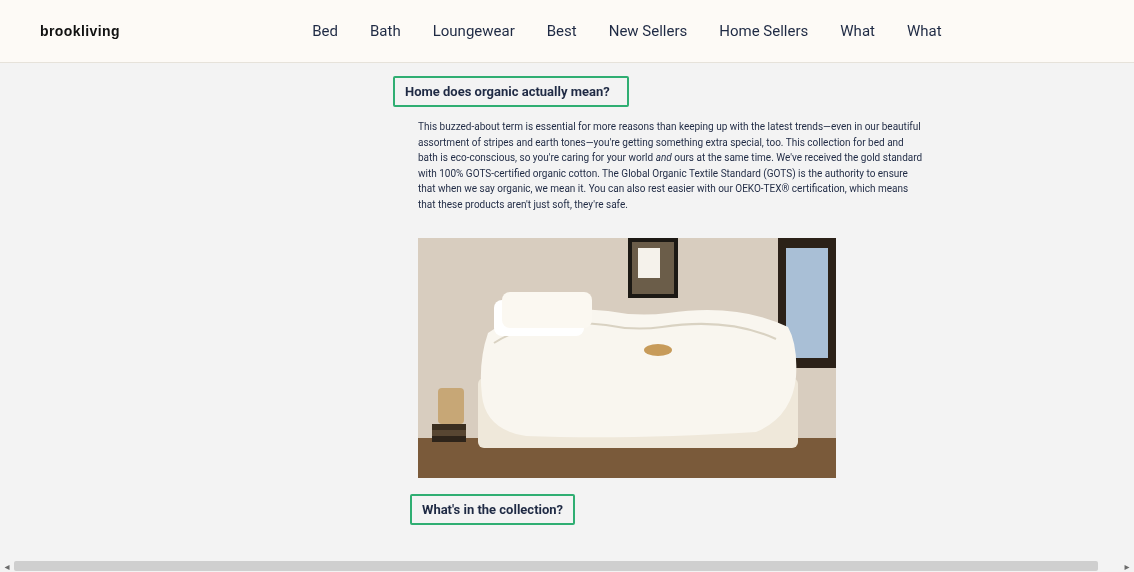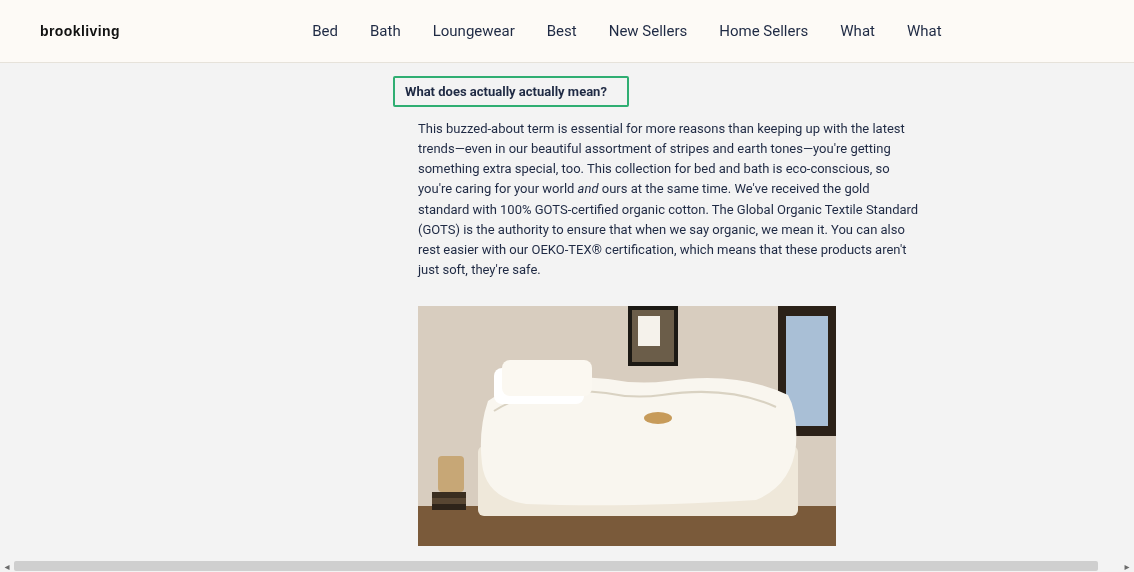--- a/index.html
+++ b/index.html
@@ -55,21 +55,21 @@
     margin-left:-25px;
     margin-top:3px;
   }
   .heading-box h3{
     margin:0;
     font-size:13px;
     font-weight:700;
     color:#1f2a44;
   }
   .article-text{
-    font-size:13px;
+    font-size:10px;
     line-height:1.55;
     color:#1f2a44;
     margin-top:12px;
   }
   .article-text em{font-style:italic;}
   .hero-image{
     margin-top:26px;
     width:418px;
     height:240px;
     position:relative;
@@ -117,21 +117,21 @@
     <a>Home Sellers</a>
     <a>What</a>
     <a>What</a>
   </nav>
 </header>
 
 <main class="page">
   <div class="content">
 
     <div class="heading-box first">
-      <h3>What does actually actually mean?</h3>
+      <h3>Home does organic actually mean?</h3>
     </div>
 
     <p class="article-text">
       <span>This buzzed-about term is essential for more reasons than keeping up with the latest trends—even in our beautiful assortment of stripes and earth tones—you're getting something extra special, too. This collection for bed and bath is eco-conscious, so you're caring for your world </span><em>and</em><span> ours at the same time. We've received the gold standard with 100% GOTS-certified organic cotton. The Global Organic Textile Standard (GOTS) is the authority to ensure that when we say organic, we mean it. You can also rest easier with our OEKO-TEX® certification, which means that these products aren't just soft, they're safe.</span>
     </p>
 
     <div class="hero-image" aria-label="Bedroom scene with white bedding">
       <svg width="418" height="240" viewBox="0 0 418 240">
         <rect x="0" y="0" width="418" height="240" fill="#d8cdbf"></rect>
         <rect x="360" y="0" width="58" height="130" fill="#2b2118"></rect>

